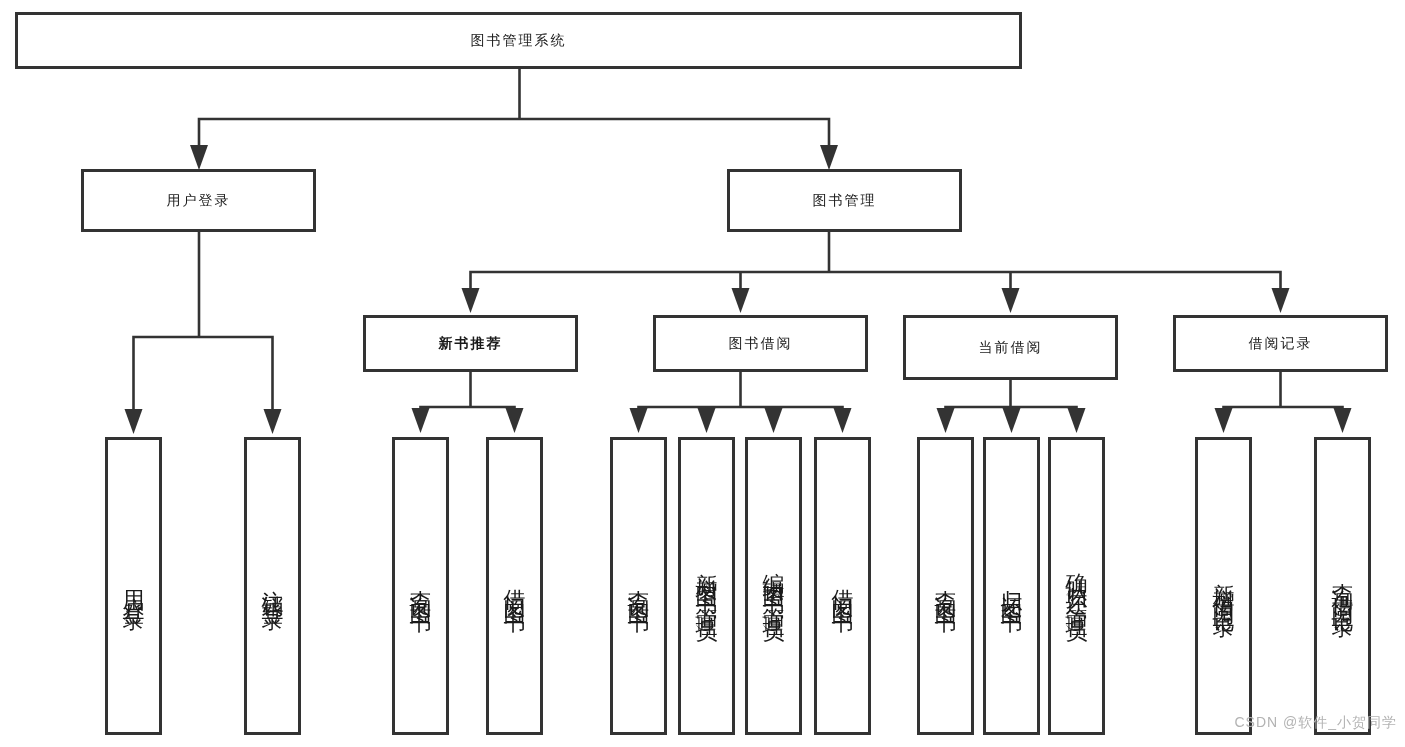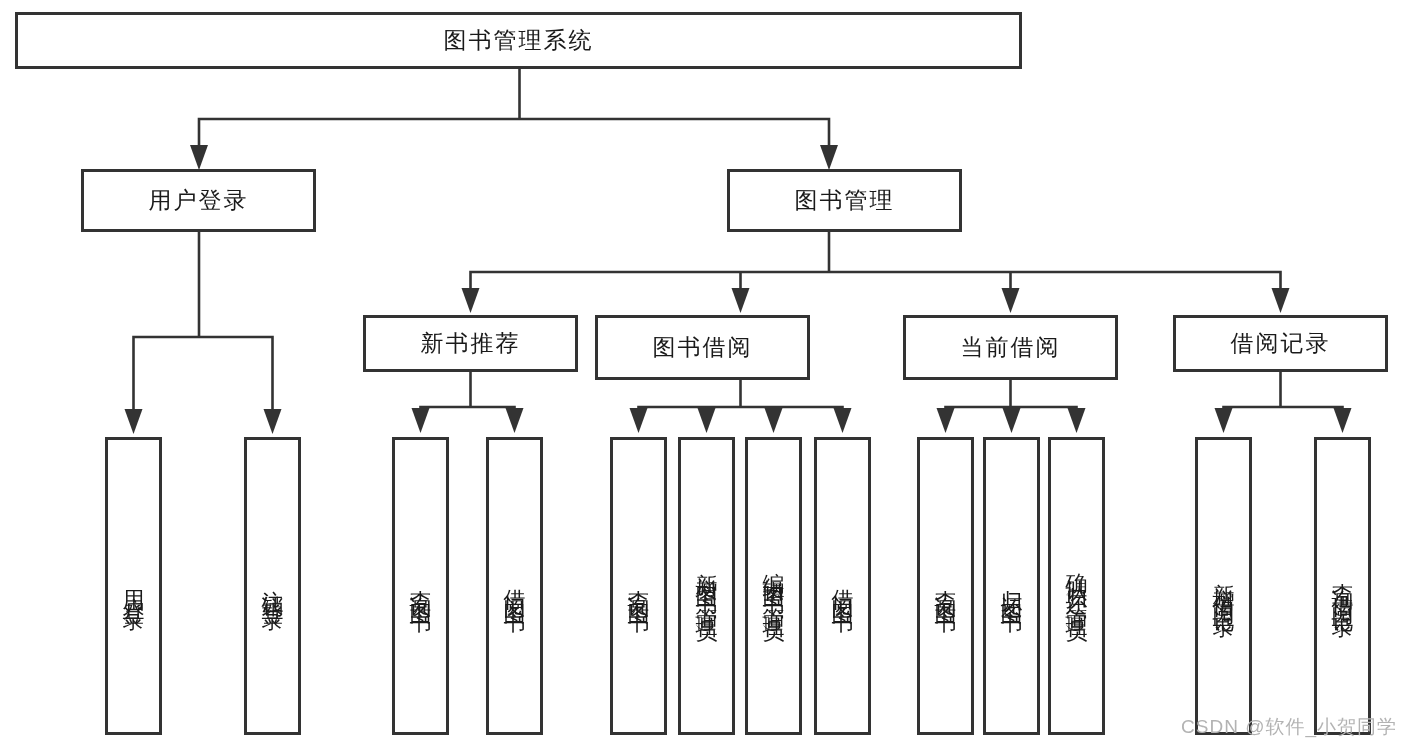--- a/index.html
+++ b/index.html
@@ -29,39 +29,39 @@
     position: absolute;
     box-sizing: border-box;
     border: 3px solid #333333;
     background: #ffffff;
     display: flex;
     align-items: center;
     justify-content: center;
     color: #1a1a1a;
   }
   .hbox span {
-    font-size: 23px;
+    font-size: 14px;
     letter-spacing: 2px;
     white-space: nowrap;
   }
   .vbox span {
     writing-mode: vertical-rl;
     text-orientation: mixed;
     font-size: 22px;
     letter-spacing: 7px;
     line-height: 1;
   }
   
   .n-root  { left: 15px;  top: 12px;  width: 1007px; height: 57px; }
   
   .n-l2-0  { left: 81px;  top: 169px; width: 235px;  height: 63px; }
   .n-l2-1  { left: 711px; top: 169px; width: 235px;  height: 63px; margin-left: 16px; }
   
-  .n-l3-0  { left: 363px; top: 315px; width: 215px;  height: 57px; }
-  .n-l3-1  { left: 595px; top: 315px; width: 215px;  height: 65px; font-family: Liberation Serif, serif; }
+  .n-l3-0  { left: 363px; top: 315px; width: 215px;  height: 57px; font-weight: bold; }
+  .n-l3-1  { left: 653px; top: 315px; width: 215px;  height: 57px; font-family: Liberation Serif, serif; }
   .n-l3-2  { left: 903px; top: 315px; width: 215px;  height: 65px; }
   .n-l3-3  { left: 1173px;top: 315px; width: 215px;  height: 57px; }
   
   .vbox    { top: 437px; width: 57px; height: 298px; }
   .n-l4-0  { left: 105px; }
   .n-l4-1  { left: 244px; }
   .n-l4-2  { left: 392px; }
   .n-l4-3  { left: 486px; }
   .n-l4-4  { left: 610px; }
   .n-l4-5  { left: 678px; }
@@ -69,21 +69,21 @@
   .n-l4-7  { left: 814px; }
   .n-l4-8  { left: 917px; }
   .n-l4-9  { left: 983px; }
   .n-l4-10 { left: 1048px; }
   .n-l4-11 { left: 1195px; }
   .n-l4-12 { left: 1314px; }
   .watermark {
     position: absolute;
     right: 8px;
     top: 714px;
-    font-size: 19px;
+    font-size: 14px;
     letter-spacing: 1px;
     color: #b3b3b3;
     white-space: nowrap;
     margin-left: 20px;
   }
 </style>
 </head>
 <body>
 
 <div class="canvas">

